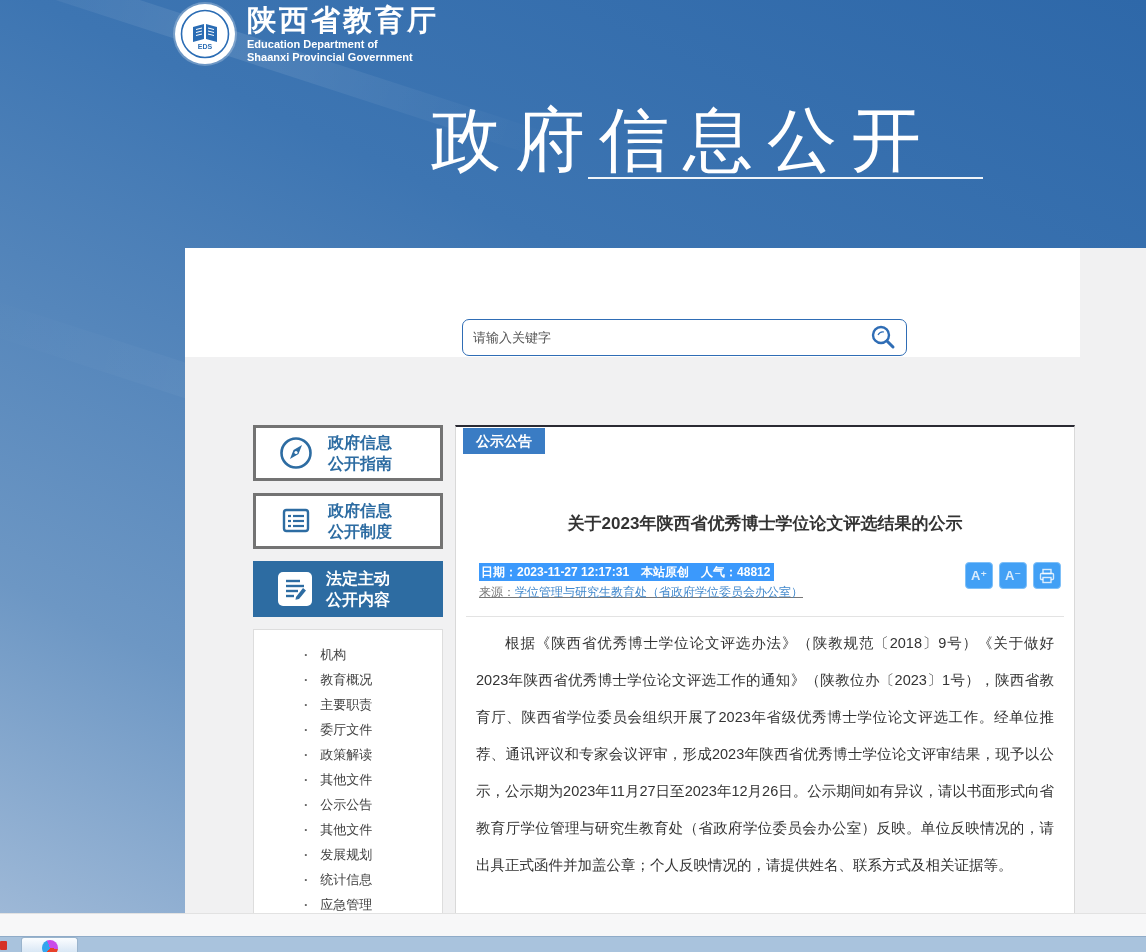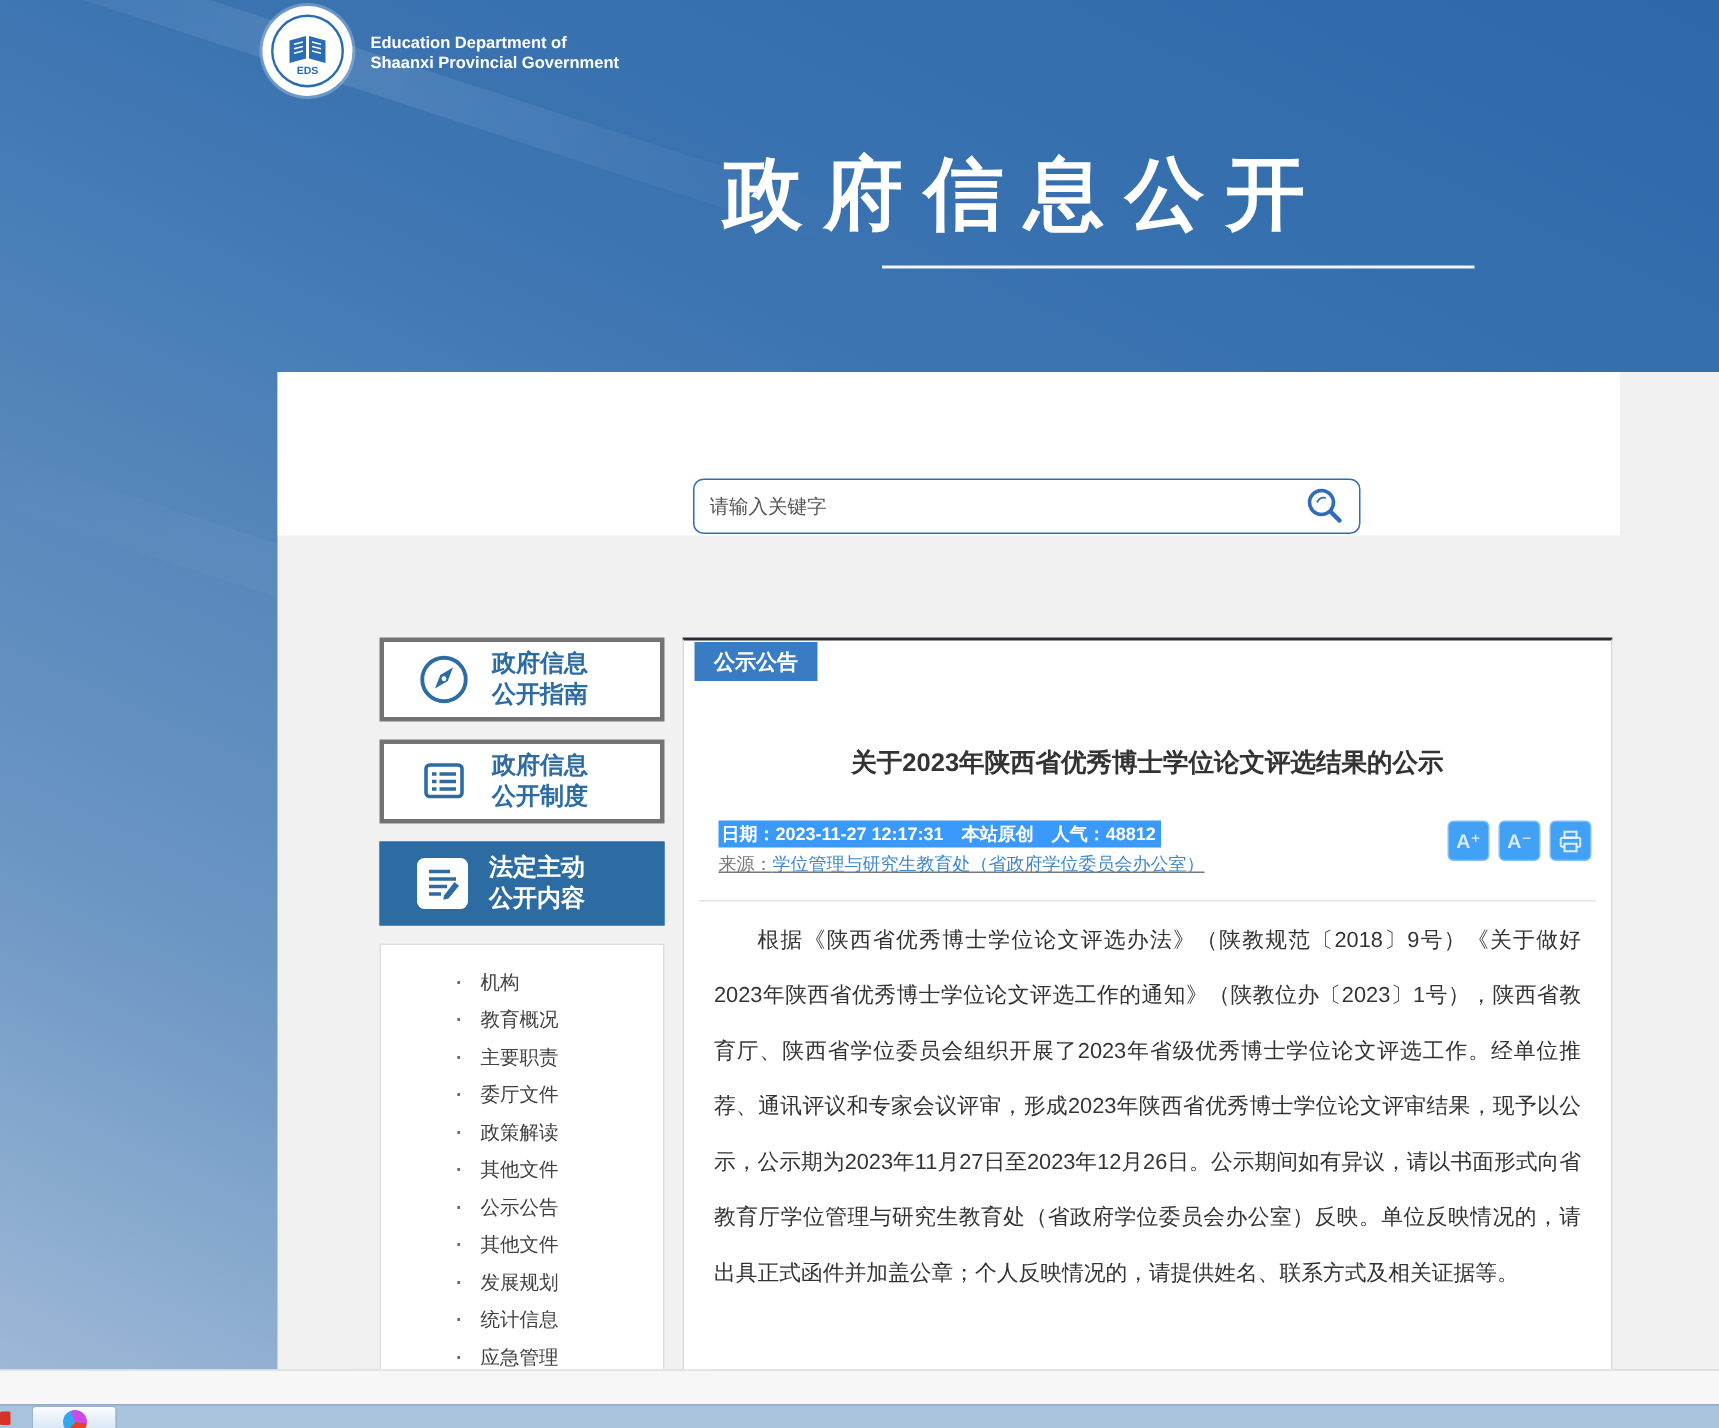--- a/index.html
+++ b/index.html
@@ -15,21 +15,21 @@
   .streak2 { left:-60px; top:430px; width:900px; height:34px; opacity:.6; }
 
   
   .site-header { position:absolute; left:175px; top:4px; display:flex; align-items:center; }
   .logo-circle { width:60px; height:60px; border-radius:50%; background:#fff; display:flex; align-items:center; justify-content:center; box-shadow:0 0 0 2px rgba(255,255,255,.25); }
   .site-names { margin-left:12px; color:#fff; }
   .site-cn { font-size:29px; font-weight:bold; letter-spacing:3px; line-height:30px; }
   .site-en { font-size:11px; font-weight:bold; line-height:13px; margin-top:3px; }
 
   
-  .banner-title { position:absolute; top:94px; left:683px; transform:translateX(-50%); color:#fff; font-size:53px; font-weight:bold; letter-spacing:14px; white-space:nowrap; }
+  .banner-title { position:absolute; top:94px; left:683px; transform:translateX(-50%); color:#fff; font-size:70px; font-weight:normal; letter-spacing:14px; white-space:nowrap; }
   .banner-underline { position:absolute; left:588px; top:177px; width:395px; height:2px; background:rgba(255,255,255,.92); }
 
   
   .container { position:absolute; left:185px; top:248px; width:961px; height:665px; background:#f1f1f2; overflow:hidden; }
   .search-band { position:absolute; left:0; top:0; width:895px; height:109px; background:#ffffff; }
   .search-box { position:absolute; left:277px; top:71px; width:445px; height:37px; border:1px solid #2f6db5; border-radius:7px; background:#fff; }
   .search-box input { position:absolute; left:0; top:0; width:100%; height:100%; border:none; outline:none; background:transparent; padding:0 44px 0 10px; font-size:13px; color:#333; font-family:inherit; }
   .search-box input::placeholder { color:#555; }
   .search-icon { position:absolute; right:8px; top:3px; width:30px; height:30px; cursor:pointer; }
 
@@ -40,21 +40,21 @@
   .side-box.active { background:#2d6ca2; border-color:#2d6ca2; }
   .side-box.active .sb-label { color:#fff; }
   .clipboard-wrap { width:34px; height:34px; background:#fff; border-radius:5px; display:flex; align-items:center; justify-content:center; }
   .side-list { background:#fff; border:1px solid #ddd; padding:12px 0 14px 0; }
   .side-list-item { display:flex; align-items:center; height:25px; padding-left:50px; cursor:pointer; font-size:13px; color:#404040; }
   .side-list-item .dot { color:#666; margin-right:12px; font-weight:bold; }
 
   
   .content-box { position:absolute; left:270px; top:177px; width:620px; height:520px; background:#fff; border:1px solid #d9d9d9; border-top:2px solid #2a2a33; }
   .tab { display:inline-block; margin:1px 0 0 7px; background:#3a7cc4; color:#fff; font-size:14px; font-weight:bold; line-height:26px; padding:0 13px; cursor:pointer; }
-  .article-title { text-align:center; font-size:17px; font-weight:bold; color:#333; margin:43px 20px 0; }
+  .article-title { text-align:center; font-size:17px; font-weight:bold; color:#333; margin:58px 20px 0; }
   .meta-row { display:flex; justify-content:space-between; align-items:flex-start; margin:27px 13px 0 23px; }
   .date-line { display:inline-block; background:#3b99fc; color:#fff; font-size:12px; font-weight:bold; padding:1px 4px 0 2px; }
   .source-line { font-size:12px; color:#777; margin-top:3px;text-decoration:underline; }
   .source-link { color:#3f87cc; cursor:pointer; }
   .font-tools { display:flex; gap:6px; }
   .tool-btn { width:28px; height:27px; background:#42a0f5; border:1px solid #7fc0f8; border-radius:4px; color:rgba(255,255,255,.8); font-size:13px; font-weight:bold; display:flex; align-items:center; justify-content:center; cursor:pointer; }
   .divider { border-bottom:1px solid #e3e3e3; margin:15px 10px 0; }
   .article-body { margin:8px 20px 0; font-size:14.5px; color:#333; }
   .article-body .para { line-height:37px; text-indent:2em; text-align:justify; }
 
@@ -78,20 +78,21 @@
       <circle cx="28" cy="28" r="26" fill="#fff"></circle>
       <circle cx="28" cy="28" r="23.5" fill="none" stroke="#2a6cb4" stroke-width="1.6"></circle>
       <path d="M16 21 L27 18 L27 33 L16 36 Z" fill="#2a6cb4"></path>
       <path d="M40 21 L29 18 L29 33 L40 36 Z" fill="#2a6cb4"></path>
       <path d="M19 23.5 L25 22 M19 26.5 L25 25 M19 29.5 L25 28" stroke="#fff" stroke-width="1"></path>
       <path d="M37 23.5 L31 22 M37 26.5 L31 25 M37 29.5 L31 28" stroke="#fff" stroke-width="1"></path>
       <text x="28" y="43" text-anchor="middle" font-size="7" font-weight="bold" fill="#2a6cb4">EDS</text>
     </svg>
   </div>
   <div class="site-names">
+    <div class="site-cn">陕西省教育厅</div>
     <div class="site-en">
       <div>Education Department of</div>
       <div>Shaanxi Provincial Government</div>
     </div>
   </div>
 </div>
 
 <div class="banner-title">政府信息公开</div>
 <div class="banner-underline"></div>
 

